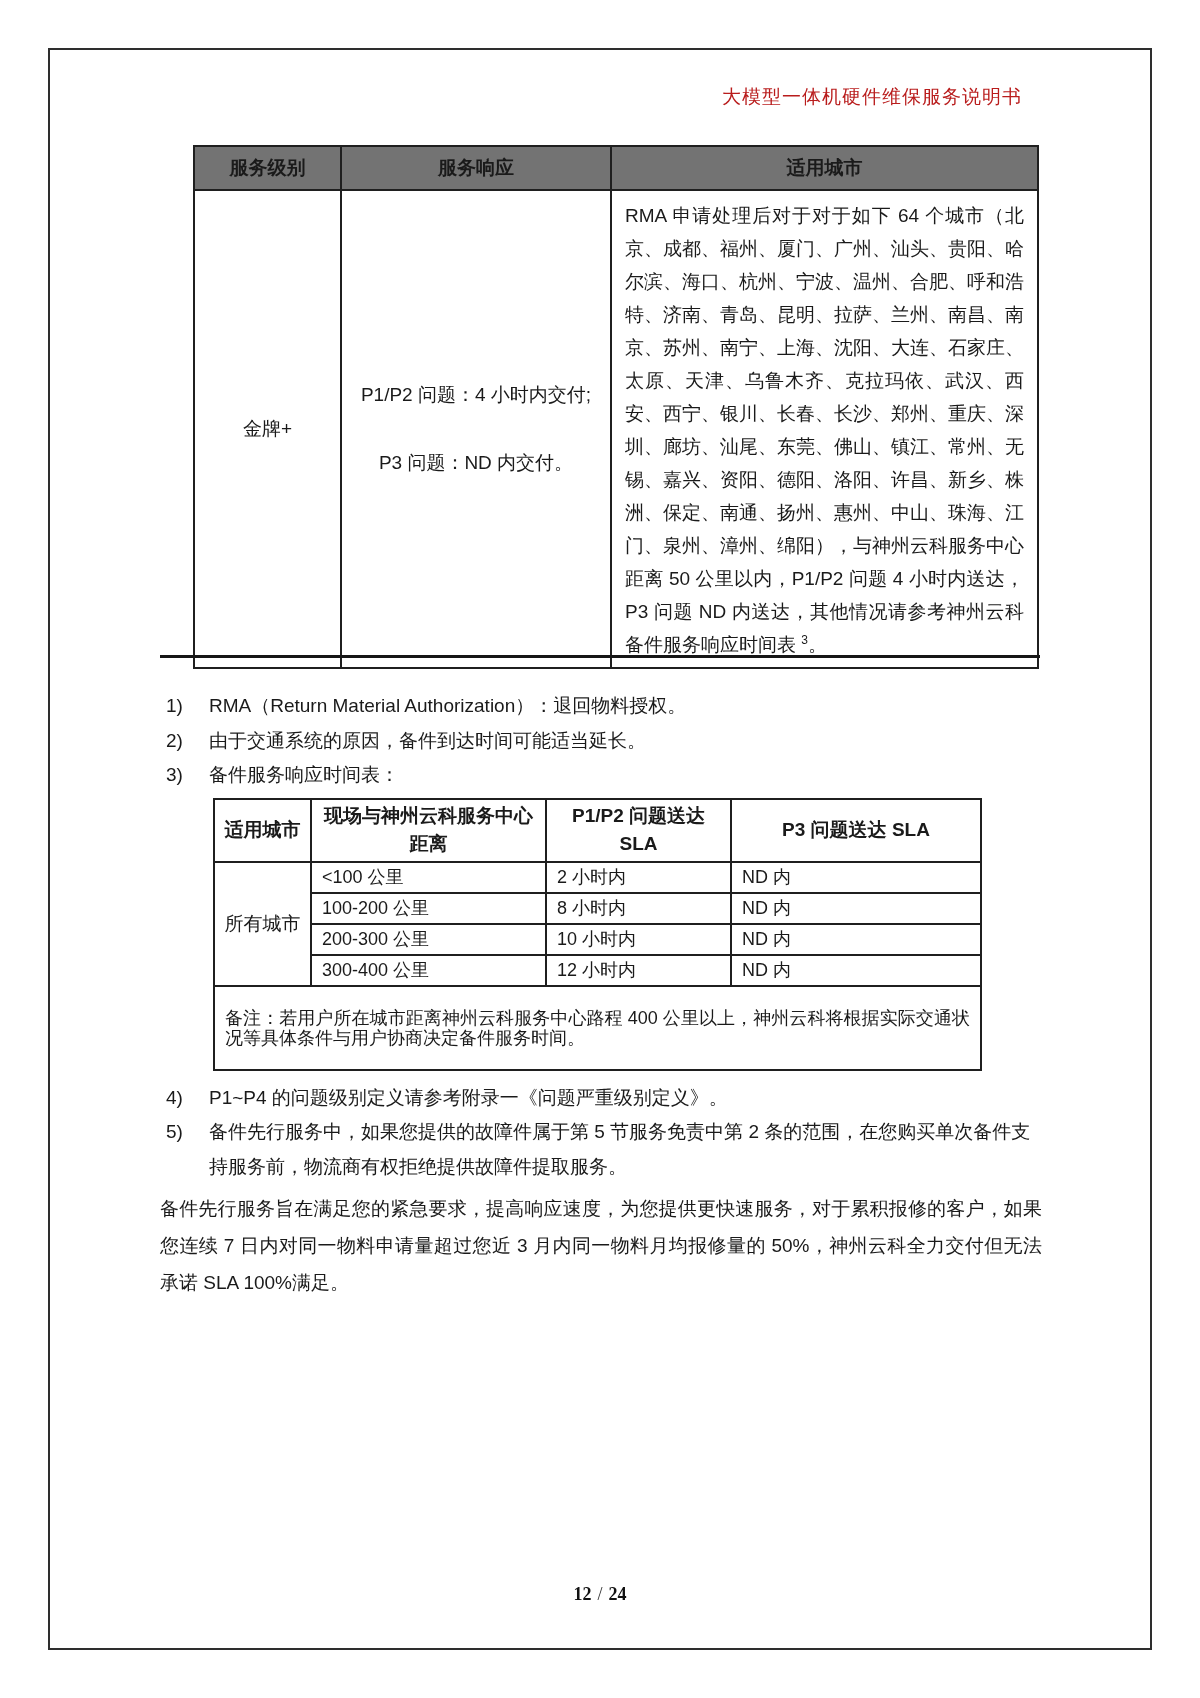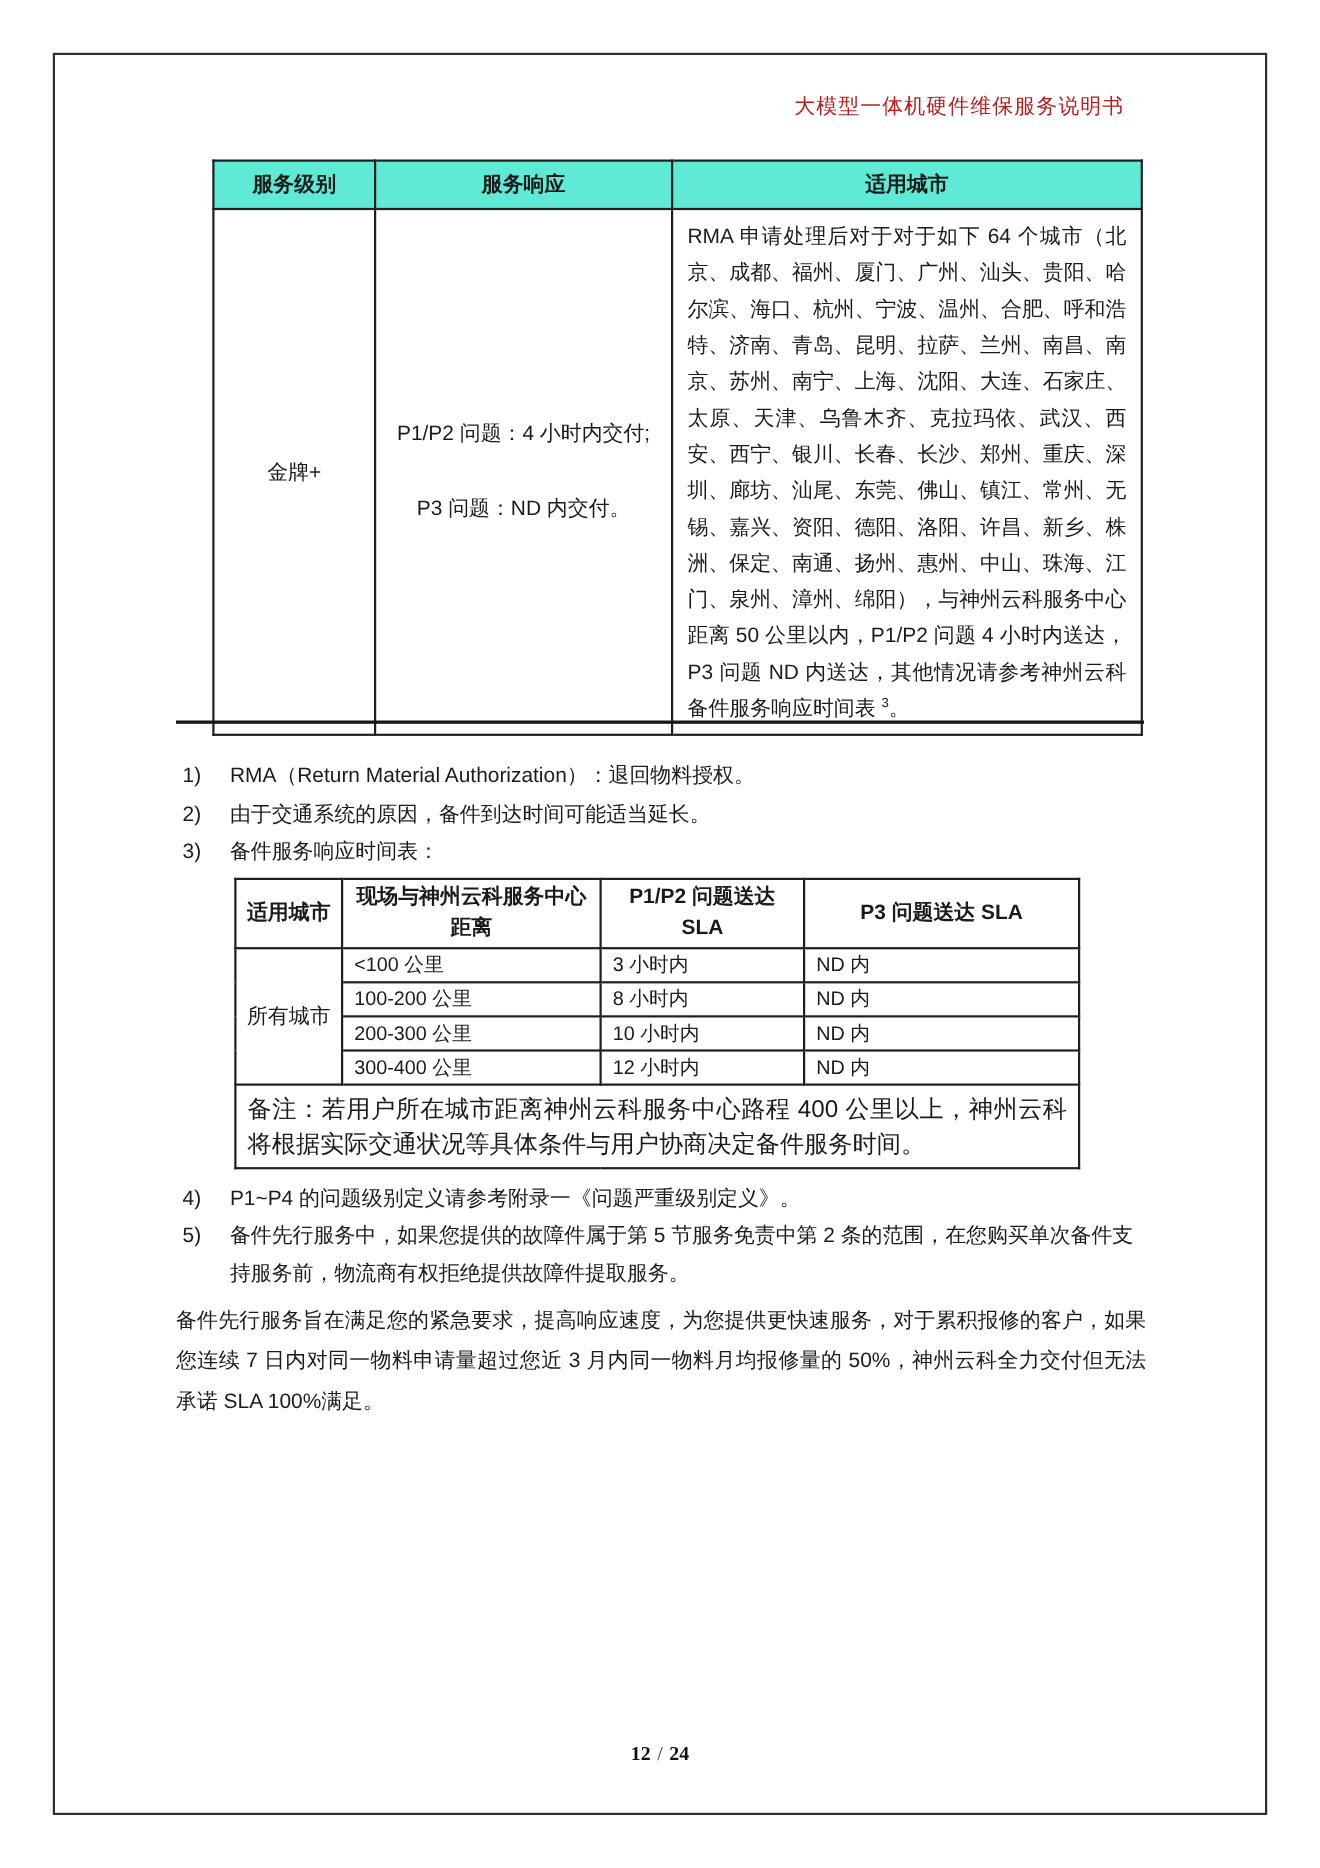--- a/index.html
+++ b/index.html
@@ -17,21 +17,21 @@
     position: absolute; top: 84px; right: 178px;
     font-family: "Liberation Serif", "DejaVu Serif", serif;
     font-size: 19px; letter-spacing: 1px; color: #b91c1c;
   }
   table { border-collapse: collapse; table-layout: fixed; }
   th, td { border: 2px solid #1f1f1f; }
 
   
   .service-table { position: absolute; left: 193px; top: 145px; width: 844px; }
   .service-table th {
-    height: 44px; background: #5eead4; font-size: 19px; font-weight: bold;
+    height: 44px; background: #737373; font-size: 19px; font-weight: bold;
     text-align: center; vertical-align: middle;
   }
   .service-table td { vertical-align: middle; font-size: 19px; }
   .cell-level { text-align: center; height: 442px; }
   .cell-response { text-align: center; line-height: 40px; padding: 6px 14px; }
   .cell-response p.gap { margin-top: 28px; }
   .cell-cities {
     text-align: justify; line-height: 33px; padding: 8px 13px 6px 13px;
   }
   .cell-cities sup { font-size: 12px; vertical-align: super; line-height: 0; }
@@ -49,21 +49,21 @@
 
   
   .sla-table { width: 767px; margin: 5px 0 10px 53px; }
   .sla-table th {
     font-size: 19px; font-weight: bold; text-align: center; vertical-align: middle;
     height: 63px; line-height: 28px; background: #fff; padding: 0 6px;
   }
   .sla-table td { font-size: 18px; vertical-align: middle; }
   .sla-table td.c-city { text-align: center; font-size: 19px; }
   .sla-table td.c-data { height: 31px; padding: 0 10px; }
-  .sla-table td.c-note { font-size: 22px; line-height: 32px; padding: 5px 10px; text-align: justify; }
+  .sla-table td.c-note { font-size: 18px; line-height: 20px; padding: 21px 10px; text-align: justify; }
 
   .closing-para {
     font-size: 19px; line-height: 37px; text-align: justify; margin-top: 6px;
   }
 
   
   .page-footer {
     position: absolute; left: 0; top: 1584px; width: 1200px; text-align: center;
     font-family: "Liberation Serif", "DejaVu Serif", serif; font-size: 18px;
   }
@@ -131,21 +131,21 @@
         <th>适用城市</th>
         <th>现场与神州云科服务中心距离</th>
         <th>P1/P2 问题送达 SLA</th>
         <th>P3 问题送达 SLA</th>
       </tr>
     </thead>
     <tbody>
       <tr>
         <td class="c-city" rowspan="4">所有城市</td>
         <td class="c-data">&lt;100 公里</td>
-        <td class="c-data">3 小时内</td>
+        <td class="c-data">2 小时内</td>
         <td class="c-data">ND 内</td>
       </tr>
       <tr>
         <td class="c-data">100-200 公里</td>
         <td class="c-data">8 小时内</td>
         <td class="c-data">ND 内</td>
       </tr>
       <tr>
         <td class="c-data">200-300 公里</td>
         <td class="c-data">10 小时内</td>

